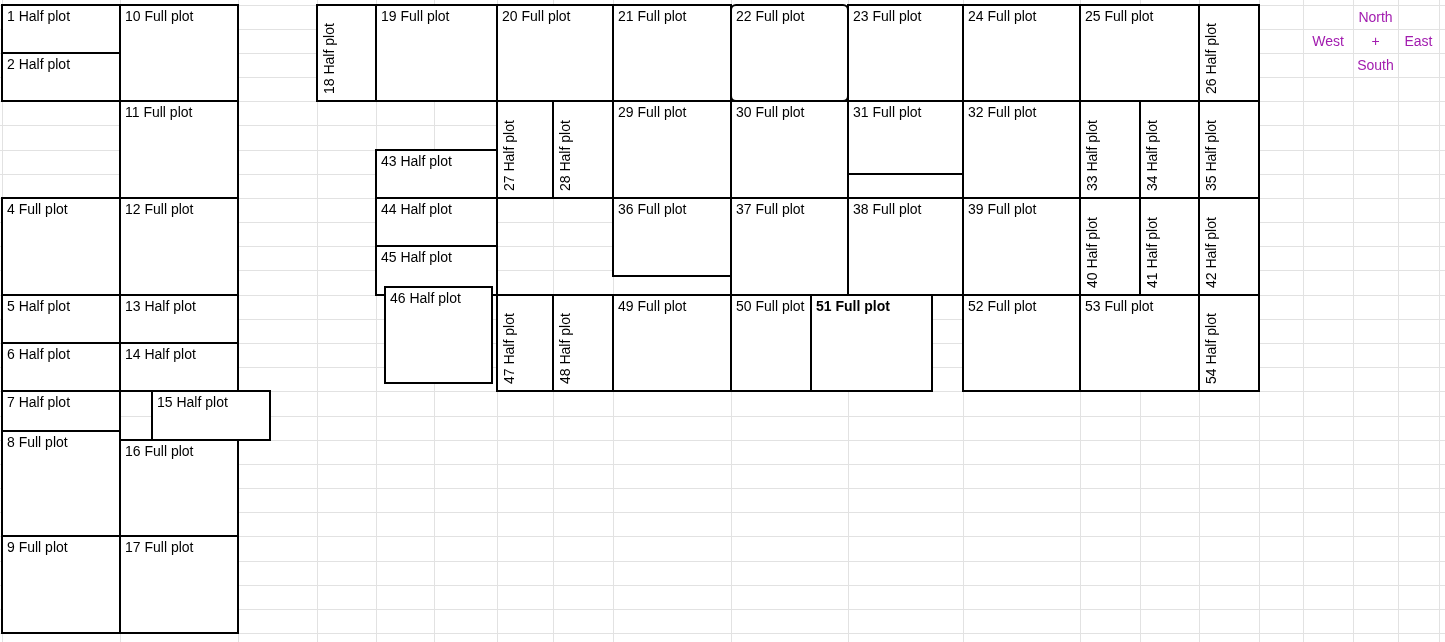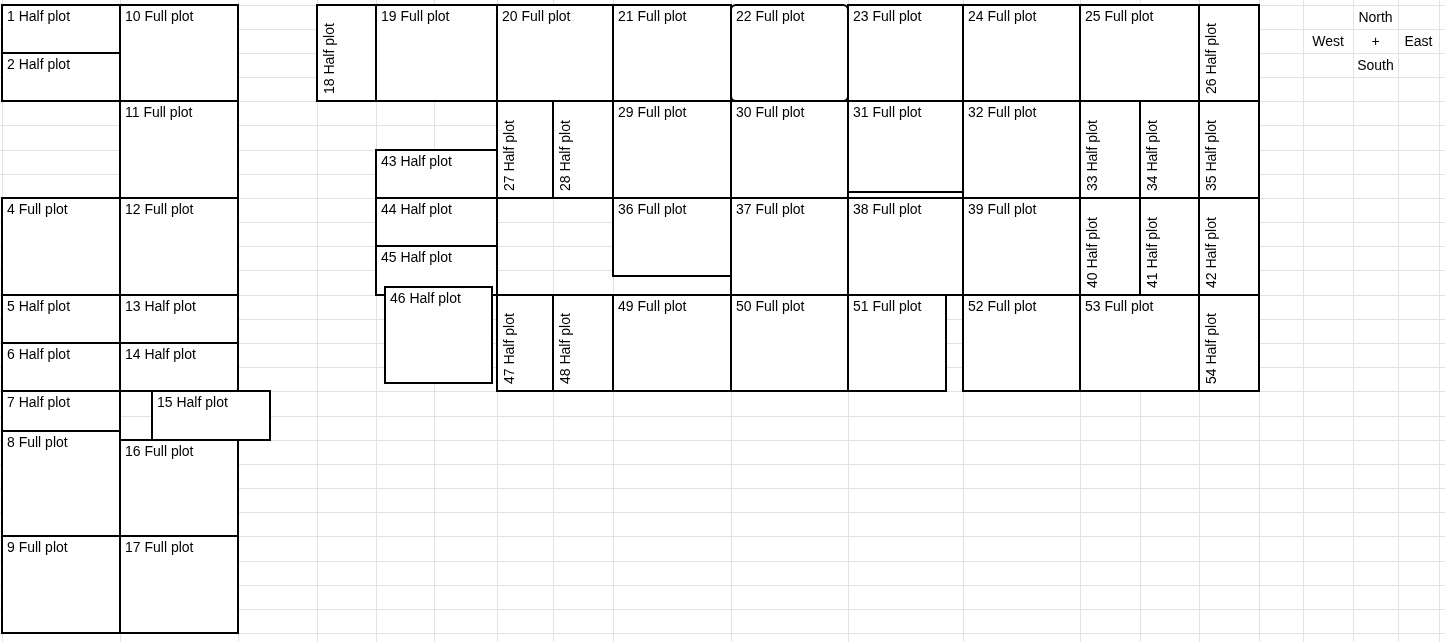--- a/index.html
+++ b/index.html
@@ -5,21 +5,21 @@
   html,body{margin:0;padding:0;background:#ffffff;}
   body{font-family:"Liberation Sans", sans-serif;}
   #canvas{position:relative;overflow:hidden;background:#ffffff;}
   #gridsvg{position:absolute;left:0;top:0;}
   .box{position:absolute;background:#ffffff;border:2px solid #000000;box-sizing:border-box;overflow:hidden;}
   .hlabel{padding:2px 2px 0 4px;font-size:14px;line-height:17px;color:#000000;white-space:nowrap;}
   .vwrap{position:absolute;left:3px;top:4px;height:18px;transform-origin:0 0;
          transform:rotate(-90deg) translateX(-100%);font-size:14px;line-height:17px;
          color:#000000;white-space:nowrap;padding-left:2px;box-sizing:border-box;}
   .ccell{position:absolute;display:flex;align-items:center;justify-content:center;
-         font-size:14px;color:#000000;box-sizing:border-box;}
+         font-size:14px;color:#a21caf;box-sizing:border-box;}
 </style>
 </head>
 <body>
 
 <div id="canvas" style="width: 1445px; height: 642px; background: rgb(255, 255, 255);">
     <svg id="gridsvg" width="1445" height="642">
       <line x1="2.5" y1="0" x2="2.5" y2="642" stroke="#e2e2e2" stroke-width="1" shape-rendering="crispEdges"></line>
       <line x1="120.5" y1="0" x2="120.5" y2="642" stroke="#e2e2e2" stroke-width="1" shape-rendering="crispEdges"></line>
       <line x1="238.5" y1="0" x2="238.5" y2="642" stroke="#e2e2e2" stroke-width="1" shape-rendering="crispEdges"></line>
       <line x1="317.5" y1="0" x2="317.5" y2="642" stroke="#e2e2e2" stroke-width="1" shape-rendering="crispEdges"></line>
@@ -147,21 +147,21 @@
     </div>
     <div class="box" style="left: 552px; top: 100px; width: 62px; height: 99px;">
       <div class="vwrap" style="width: 87px;">28 Half plot</div>
     </div>
     <div class="box" style="left: 612px; top: 100px; width: 120px; height: 99px;">
       <div class="hlabel">29 Full plot</div>
     </div>
     <div class="box" style="left: 730px; top: 100px; width: 119px; height: 99px;">
       <div class="hlabel">30 Full plot</div>
     </div>
-    <div class="box" style="left: 847px; top: 100px; width: 117px; height: 93px;">
+    <div class="box" style="left: 847px; top: 100px; width: 117px; height: 75px;">
       <div class="hlabel">31 Full plot</div>
     </div>
     <div class="box" style="left: 962px; top: 100px; width: 119px; height: 99px;">
       <div class="hlabel">32 Full plot</div>
     </div>
     <div class="box" style="left: 1079px; top: 100px; width: 62px; height: 99px;">
       <div class="vwrap" style="width: 87px;">33 Half plot</div>
     </div>
     <div class="box" style="left: 1139px; top: 100px; width: 61px; height: 99px;">
       <div class="vwrap" style="width: 87px;">34 Half plot</div>
@@ -207,21 +207,21 @@
     </div>
     <div class="box" style="left: 552px; top: 294px; width: 62px; height: 98px;">
       <div class="vwrap" style="width: 86px;">48 Half plot</div>
     </div>
     <div class="box" style="left: 612px; top: 294px; width: 120px; height: 98px;">
       <div class="hlabel">49 Full plot</div>
     </div>
     <div class="box" style="left: 730px; top: 294px; width: 119px; height: 98px;">
       <div class="hlabel">50 Full plot</div>
     </div>
-    <div class="box" style="left: 847px; top: 294px; width: 100px; height: 98px;">
+    <div class="box" style="left: 810px; top: 294px; width: 123px; height: 98px; font-weight: bold;">
       <div class="hlabel">51 Full plot</div>
     </div>
     <div class="box" style="left: 962px; top: 294px; width: 119px; height: 98px;">
       <div class="hlabel">52 Full plot</div>
     </div>
     <div class="box" style="left: 1079px; top: 294px; width: 121px; height: 98px;">
       <div class="hlabel">53 Full plot</div>
     </div>
     <div class="box" style="left: 1198px; top: 294px; width: 62px; height: 98px;">
       <div class="vwrap" style="width: 86px;">54 Half plot</div>

